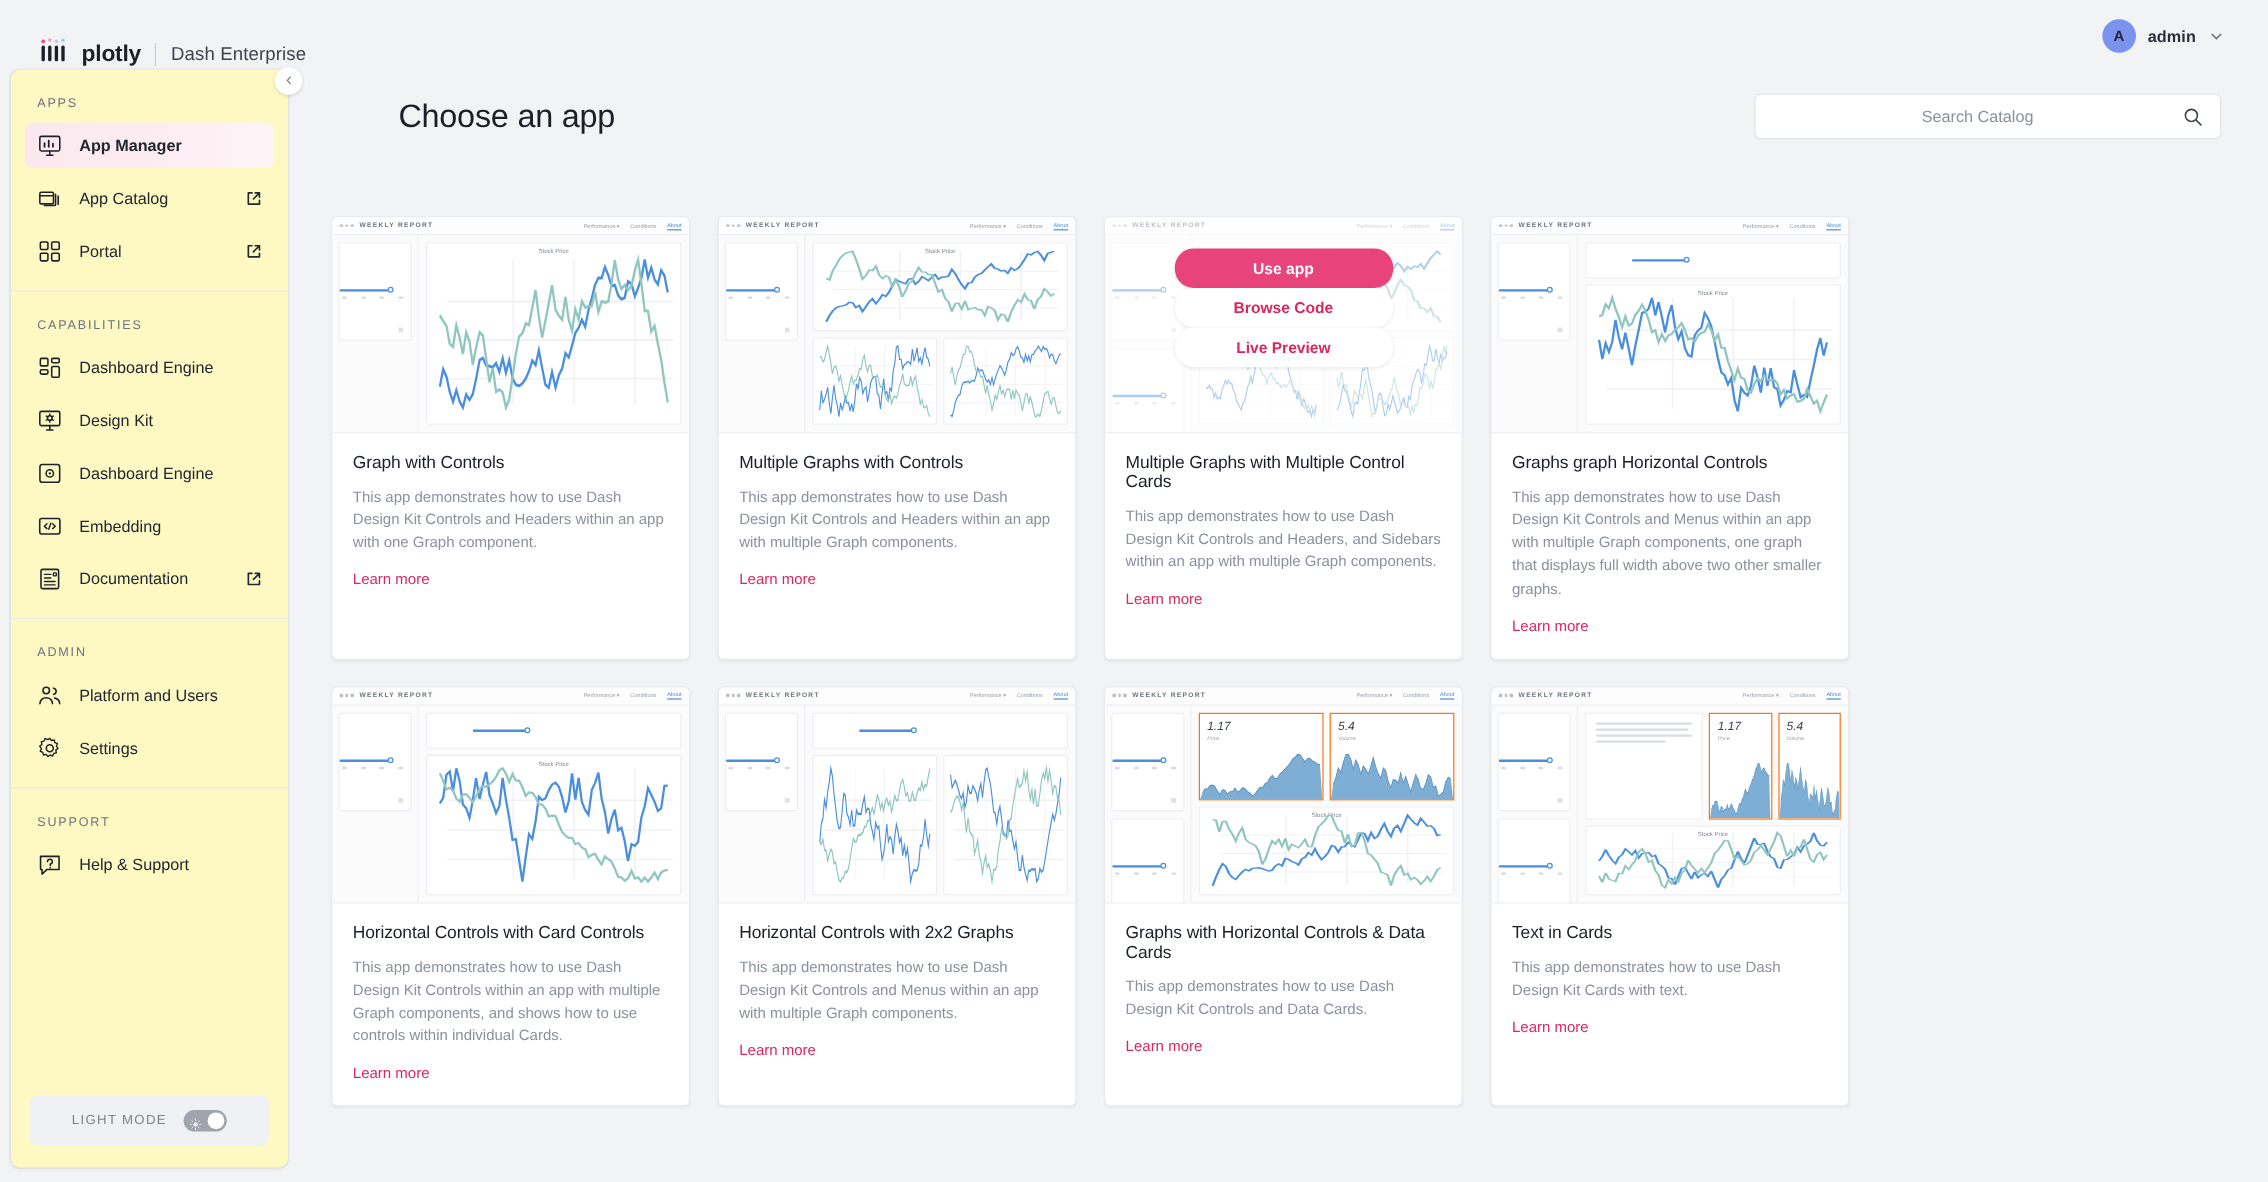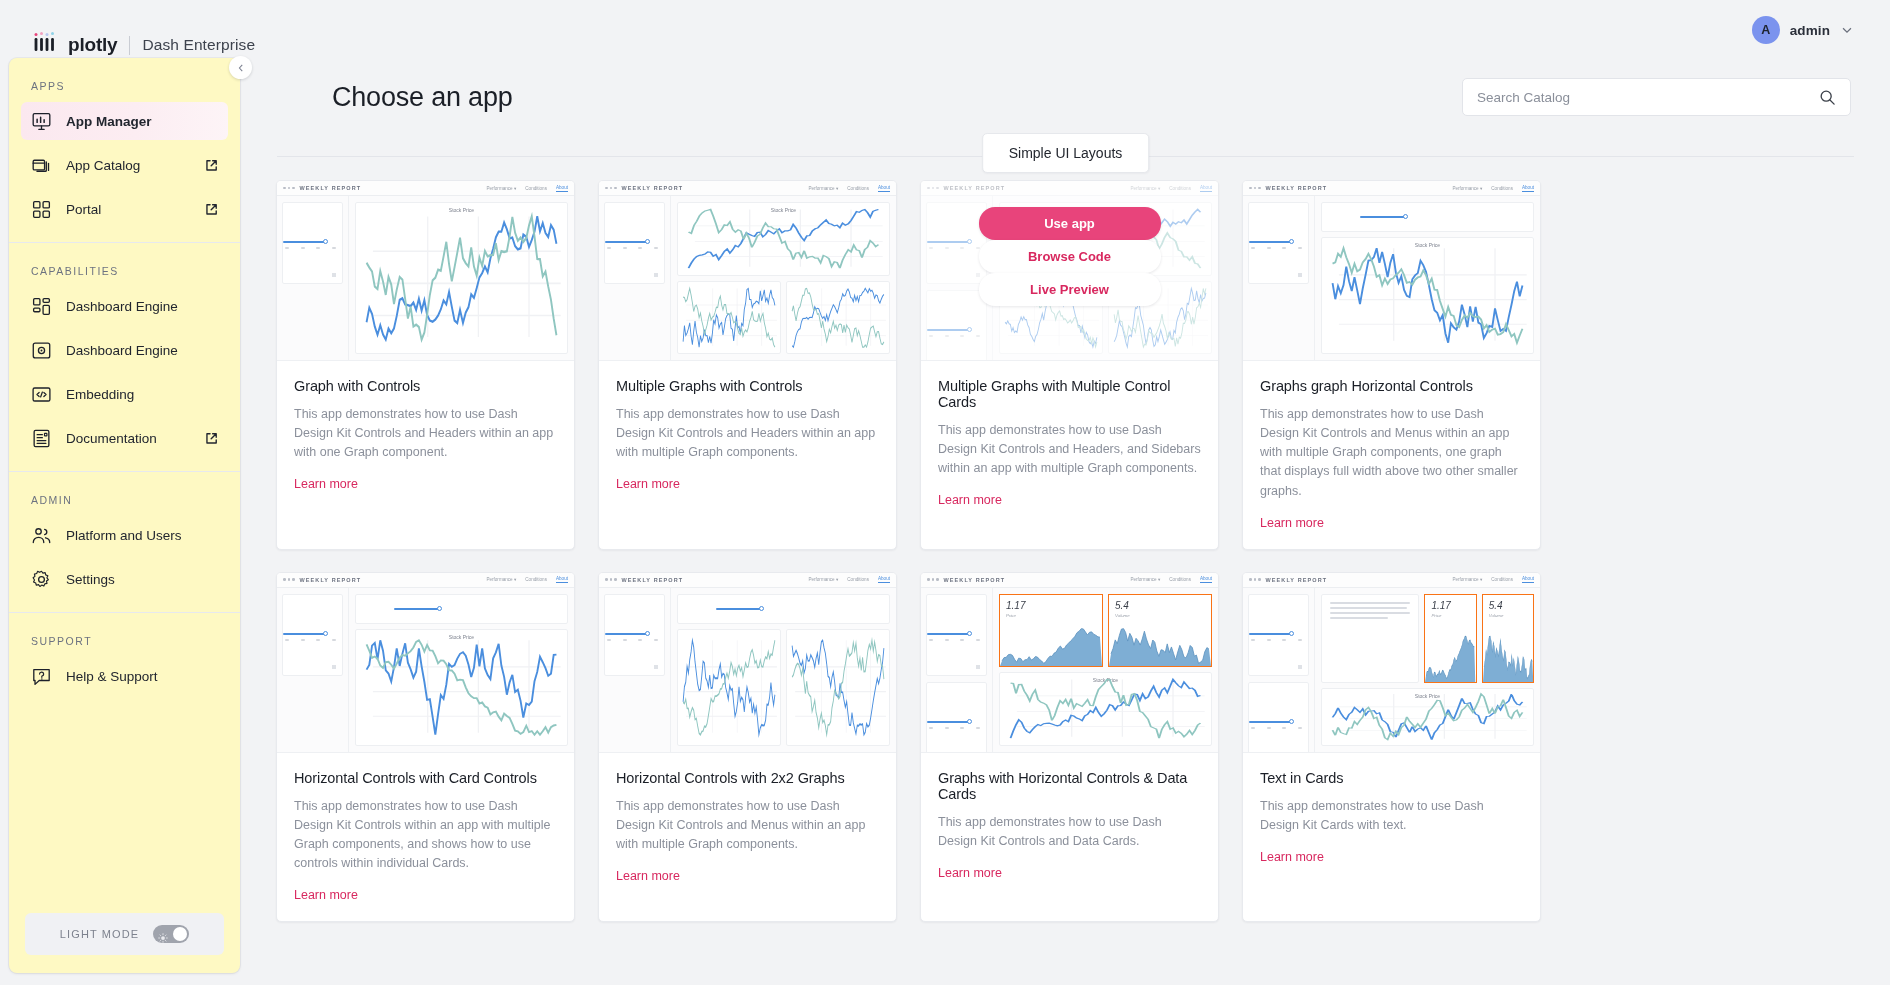--- a/index.html
+++ b/index.html
@@ -111,21 +111,21 @@
     font-size: 27px; font-weight: 400; color: #1b1f27; letter-spacing: -0.2px;
   }
   .search-box {
     position: absolute; top: 20px; right: 39px;
     width: 389px; height: 38px; background: #fff;
     border: 1px solid #e2e4e9; border-radius: 5px;
     display: flex; align-items: center; padding: 0 14px;
   }
   .search-input {
     flex: 1 1 auto; border: 0; outline: none; background: transparent;
-    font-family: "Liberation Sans", sans-serif; font-size: 13.5px; color: #2b2f3a;
+    font-family: "Liberation Sans", sans-serif; font-size: 13.5px; color: #2b2f3a; text-align: center;
   }
   .search-input::placeholder { color: #8a8f9a; }
   .search-ico { width: 17px; height: 17px; color: #3b4049; cursor: pointer; }
 
   
   .section-head {
     position: absolute; top: 75px; left: 12px; right: 36px; height: 46px;
   }
   .section-rule {
     position: absolute; top: 23px; left: 0; right: 0; height: 1px; background: #e3e5ea;
@@ -338,20 +338,31 @@
                 <rect x="13.8" y="3" width="7.2" height="4.2" rx="1.2"></rect>
                 <rect x="3" y="13.8" width="7.2" height="4.2" rx="1.2"></rect>
                 <rect x="13.8" y="10.8" width="7.2" height="10.2" rx="1.2"></rect>
               </svg>
             </span>
             <span class="nav-label">Dashboard Engine</span>
           </div>
           <div class="nav-item">
             <span class="ico">
               <svg viewBox="0 0 24 24" fill="none" stroke="currentColor" stroke-width="1.5" stroke-linecap="round" stroke-linejoin="round">
+                <rect x="2.5" y="3.2" width="19" height="13.6" rx="1.6"></rect>
+                <path d="M9 21h6M12 16.8V21"></path>
+                <circle cx="12" cy="9.6" r="2.2"></circle>
+                <path d="M12 5.6v1.2M12 12.4v1.2M8.5 7.6l1 .6M14.5 11.1l1 .6M15.5 7.6l-1 .6M9.5 11.1l-1 .6" stroke-width="1.3"></path>
+              </svg>
+            </span>
+            <span class="nav-label">Design Kit</span>
+          </div>
+          <div class="nav-item">
+            <span class="ico">
+              <svg viewBox="0 0 24 24" fill="none" stroke="currentColor" stroke-width="1.5" stroke-linecap="round" stroke-linejoin="round">
                 <rect x="2.6" y="3.6" width="18.8" height="16.8" rx="2.2"></rect>
                 <circle cx="12" cy="12" r="3.5"></circle>
                 <circle cx="12" cy="12" r="1.1" fill="currentColor" stroke="none"></circle>
               </svg>
             </span>
             <span class="nav-label">Dashboard Engine</span>
           </div>
           <div class="nav-item">
             <span class="ico">
               <svg viewBox="0 0 24 24" fill="none" stroke="currentColor" stroke-width="1.5" stroke-linecap="round" stroke-linejoin="round">
@@ -449,24 +460,20 @@
     <div class="search-box">
       <input class="search-input" type="text" placeholder="Search Catalog" style="">
       <span class="search-ico">
         <svg viewBox="0 0 18 18" fill="none" stroke="currentColor" stroke-width="1.4">
           <circle cx="7.6" cy="7.6" r="5.3"></circle>
           <path d="M11.6 11.6 L16 16" stroke-linecap="round"></path>
         </svg>
       </span>
     </div>
 
-    <div class="section-head">
-      <div class="section-rule"></div>
-      <div class="section-pill">Simple UI Layouts</div>
-    </div>
 
     <div class="grid" id="grid-root">
         <div class="card">
           <div class="thumb">
             <div class="thumb-inner">
               <div class="tb-top">
                 <span class="tb-dots">
                   <i class="tb-dot"></i>
                   <i class="tb-dot"></i>
                   <i class="tb-dot"></i>

